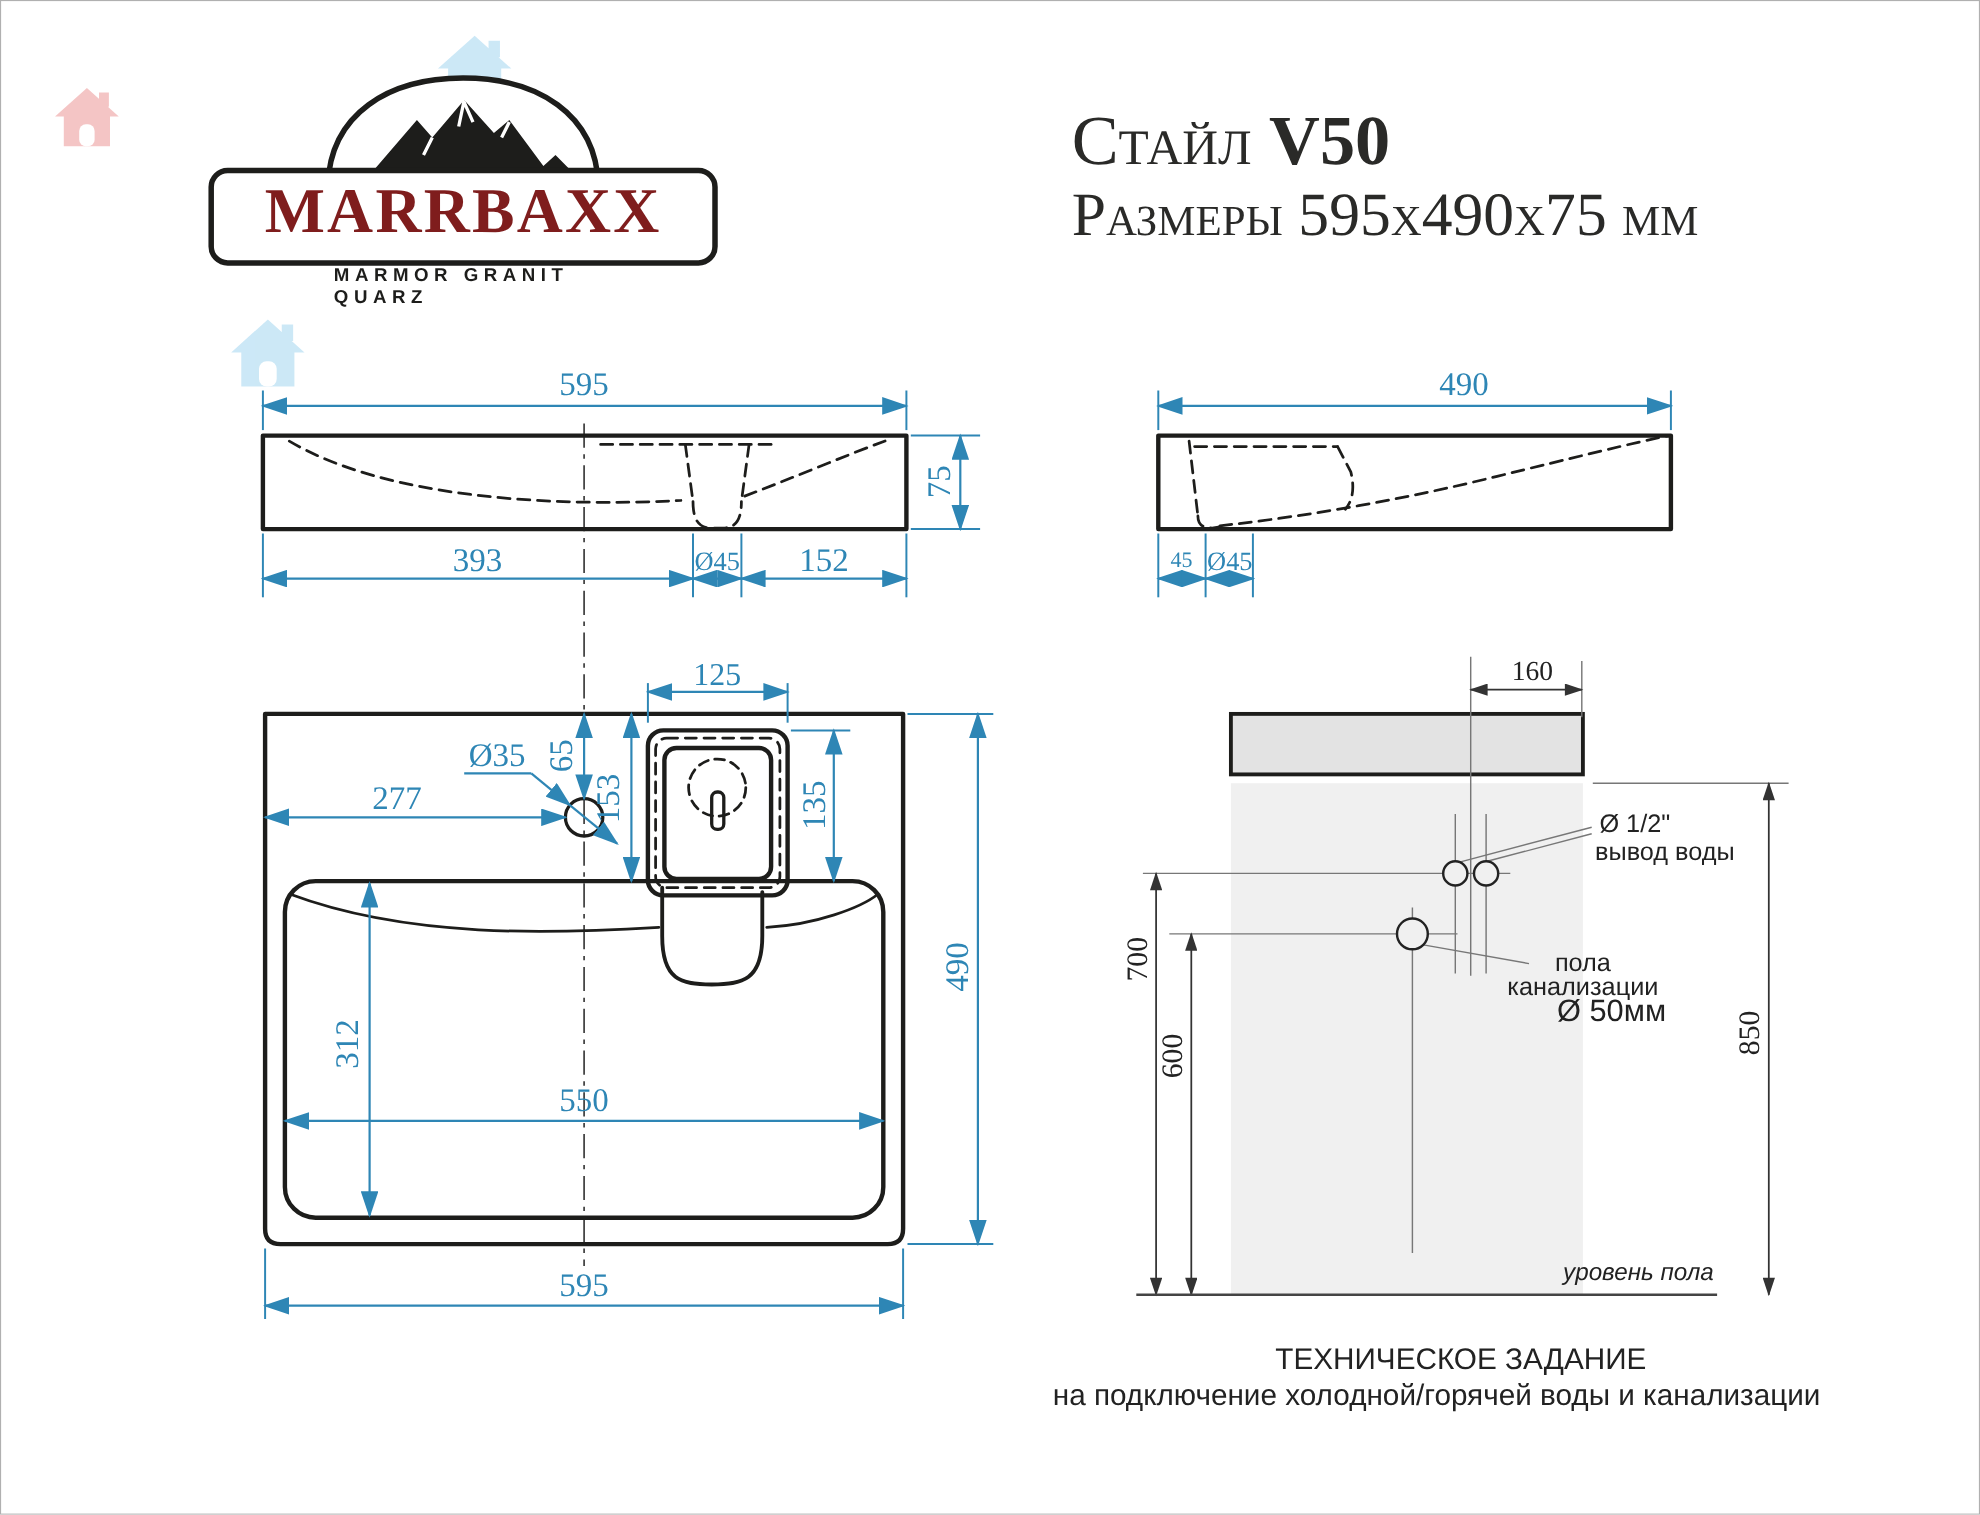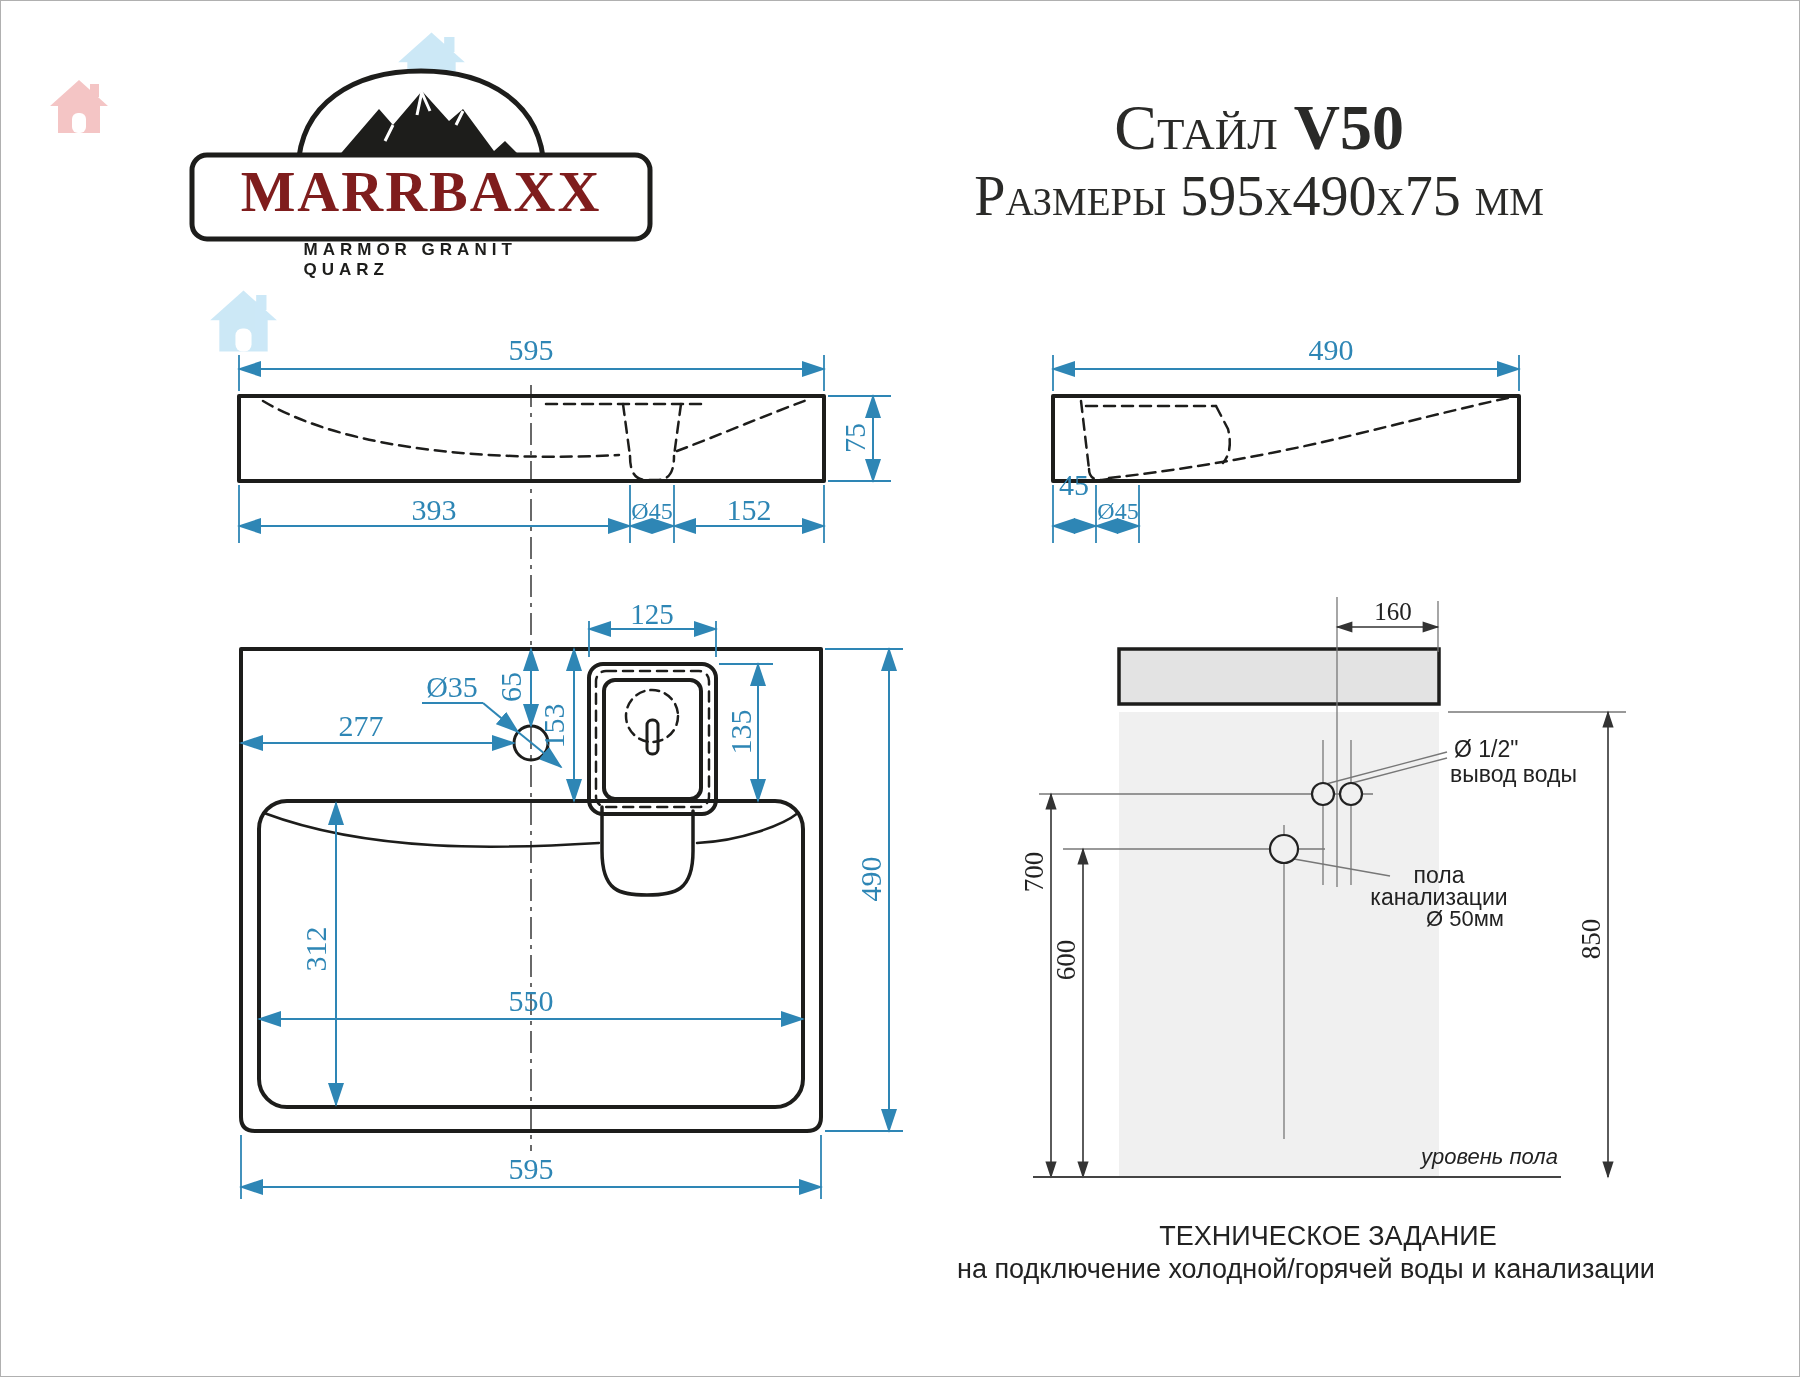--- a/index.html
+++ b/index.html
@@ -19,21 +19,21 @@
   .right{transform:translate(-100%,-50%);font-style:italic;}
   
   .logo{position:absolute;left:185px;top:58px;width:470px;height:185px;}
   .logo .brand{position:absolute;left:50%;top:132px;transform:translate(-50%,-50%);
        font-family:"Liberation Serif",serif;font-weight:bold;font-size:58px;
        letter-spacing:2px;color:#7f1d1d;}
   .logo .tagline{position:absolute;left:50%;top:166px;transform:translate(-50%,-50%);
        font-family:"Liberation Sans",sans-serif;font-weight:bold;font-size:17px;
        letter-spacing:5px;color:#1d1d1b;margin-top:35px;}
   
-  .title{position:absolute;right:255px;top:92px;text-align:center;color:#2a2a28;
+  .title{position:absolute;right:255px;top:92px;text-align:left;color:#2a2a28;
        font-family:"Liberation Serif",serif;}
   .title .l1{font-size:64px;line-height:1.1;}
   .title .model{font-variant:small-caps;}
   .title .code{font-weight:bold;margin-left:16px;}
   .title .l2{font-size:56px;line-height:1.2;font-variant:small-caps;}
 </style>
 </head>
 <body>
 
 <div class="page">
@@ -195,21 +195,21 @@
   <div class="l2">Размеры 595x490x75 мм</div>
 </div>
 
 <span class="lbl" style="left:530px;top:349px">595</span>
 <span class="lbl rot" style="left:854px;top:437px">75</span>
 <span class="lbl" style="left:433px;top:509px">393</span>
 <span class="lbl" style="left:651px;top:510px;font-size:24px">Ø45</span>
 <span class="lbl" style="left:748px;top:509px">152</span>
 
 <span class="lbl" style="left:1330px;top:349px">490</span>
-<span class="lbl" style="left:1073px;top:484px;font-size:30px">45</span>
+<span class="lbl" style="left:1073px;top:508px;font-size:20px">45</span>
 <span class="lbl" style="left:1117px;top:510px;font-size:24px">Ø45</span>
 
 <span class="lbl" style="left:651px;top:613px;font-size:29px">125</span>
 <span class="lbl rot" style="left:510px;top:686px">65</span>
 <span class="lbl rot" style="left:553px;top:725px">153</span>
 <span class="lbl rot" style="left:740px;top:731px">135</span>
 <span class="lbl" style="left:451px;top:686px">Ø35</span>
 <span class="lbl" style="left:360px;top:725px">277</span>
 <span class="lbl rot" style="left:315px;top:948px">312</span>
 <span class="lbl" style="left:530px;top:1000px">550</span>
@@ -217,19 +217,19 @@
 <span class="lbl rot" style="left:870px;top:878px">490</span>
 
 <span class="lbl dk" style="left:1392px;top:610px;font-size:25px">160</span>
 <span class="lbl dk rot" style="left:1033px;top:871px;font-size:27px">700</span>
 <span class="lbl dk rot" style="left:1065px;top:959px;font-size:27px">600</span>
 <span class="lbl dk rot" style="left:1590px;top:938px;font-size:27px">850</span>
 <span class="sans left" style="left:1453px;top:748px;font-size:23px">Ø 1/2"</span>
 <span class="sans left" style="left:1449px;top:773px;font-size:23px">вывод воды</span>
 <span class="sans ctr" style="left:1438px;top:874px;font-size:23px">пола</span>
 <span class="sans ctr" style="left:1438px;top:896px;font-size:23px">канализации</span>
-<span class="sans ctr" style="left:1464px;top:918px;font-size:22px">Ø 50мм</span>
+<span class="sans ctr" style="left:1464px;top:918px;font-size:28px">Ø 50мм</span>
 <span class="sans right" style="left:1557px;top:1156px;font-size:22px">уровень пола</span>
 <span class="sans ctr" style="left:1327px;top:1235px;font-size:27px">ТЕХНИЧЕСКОЕ ЗАДАНИЕ</span>
 <span class="sans ctr" style="left:1305px;top:1268px;font-size:27px">на подключение холодной/горячей воды и канализации</span>
 
 
 </div>
 
 </body></html>

